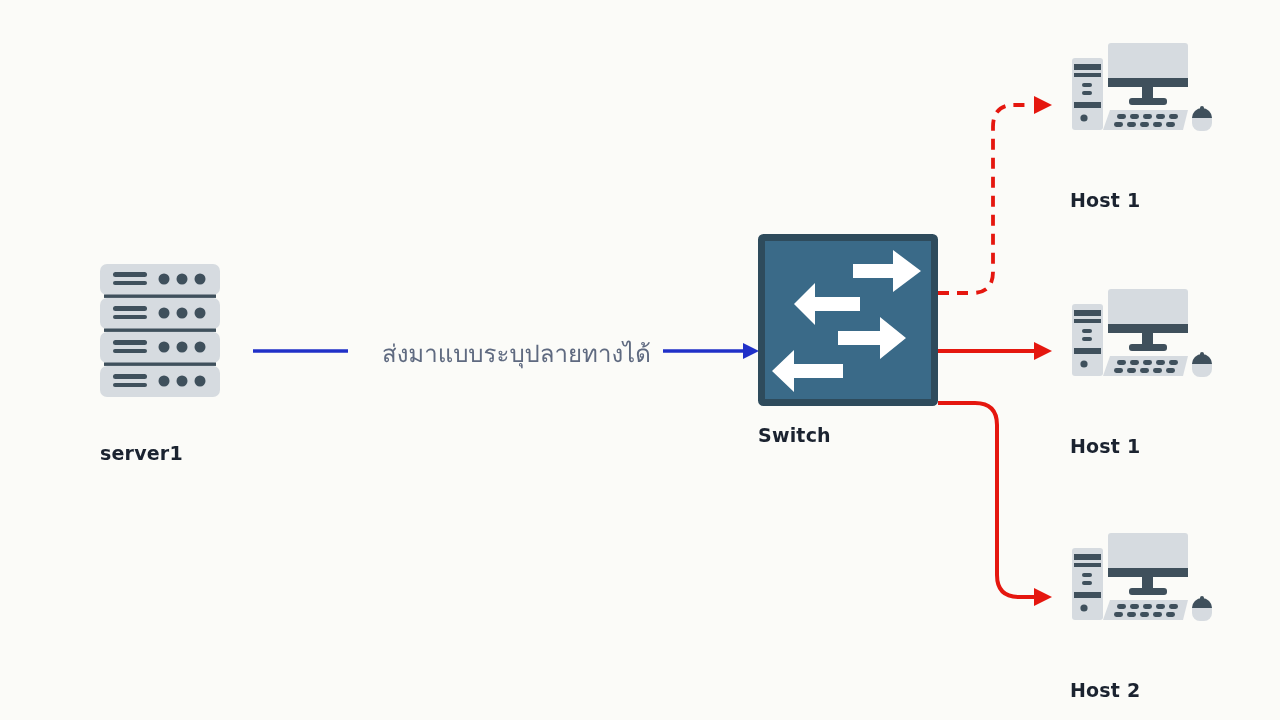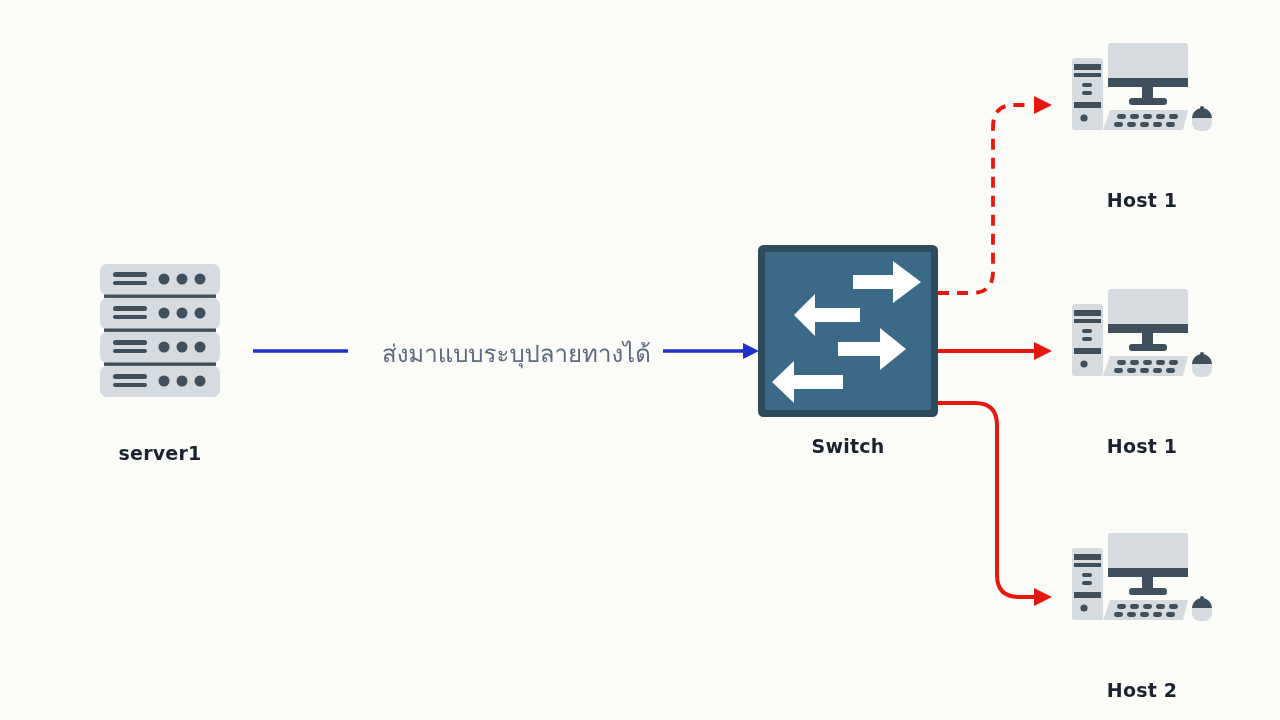--- a/index.html
+++ b/index.html
@@ -21,21 +21,20 @@
     left: 0; top: 0;
     width: 1280px; height: 720px;
   }
   .node {
     position: absolute;
   }
   .node-label {
     position: absolute;
     left: 0;
     width: 100%;
-    text-align: center;
     font-weight: bold;
     font-size: 19px;
     color: #1b2330;
     letter-spacing: 0.2px;
     white-space: nowrap;
   }
   .edge-label {
     position: absolute;
     left: 382px;
     top: 334px;
@@ -110,21 +109,21 @@
         <rect x="13" y="110" width="34" height="5" rx="2.5"></rect>
           <rect x="13" y="119" width="34" height="4" rx="2"></rect>
         <circle cx="64" cy="117" r="5.5"></circle>
           <circle cx="82" cy="117" r="5.5"></circle>
           <circle cx="100" cy="117" r="5.5"></circle>
       </g>
     </svg>
     <div class="node-label" style="top:178px;">server1</div>
   </div>
 
-  <div class="node" style="left:758px; top:245px; width:180px; height:215px;">
+  <div class="node" style="left:758px; top:234px; width:180px; height:215px;">
     <svg width="180" height="172" viewBox="0 0 180 172">
       <rect x="3.5" y="3.5" width="173" height="165" rx="2" stroke-width="7" fill="#3a6a88" stroke="#2e4b5c"></rect>
       <g fill="#ffffff">
 
         <polygon points="95,30 135,30 135,16 163,37 135,58 135,44 95,44"></polygon>
 
         <polygon points="102,63 57,63 57,49 36,70 57,91 57,77 102,77"></polygon>
 
         <polygon points="80,97 122,97 122,83 148,104 122,125 122,111 80,111"></polygon>
 

